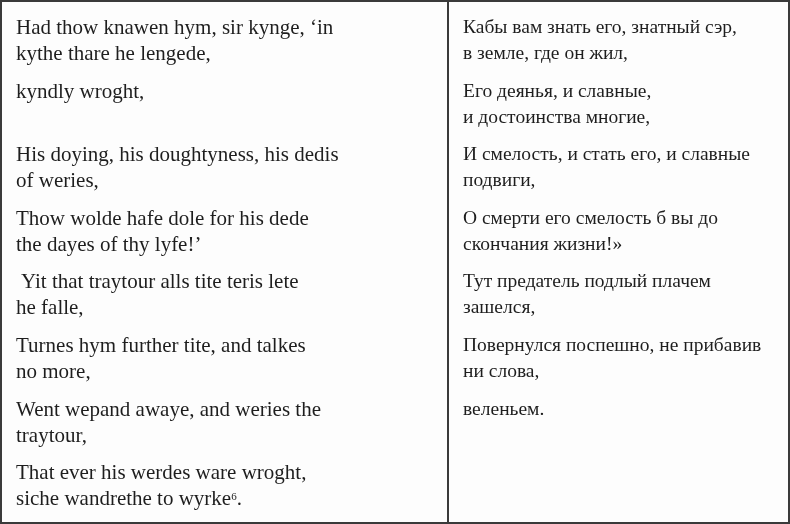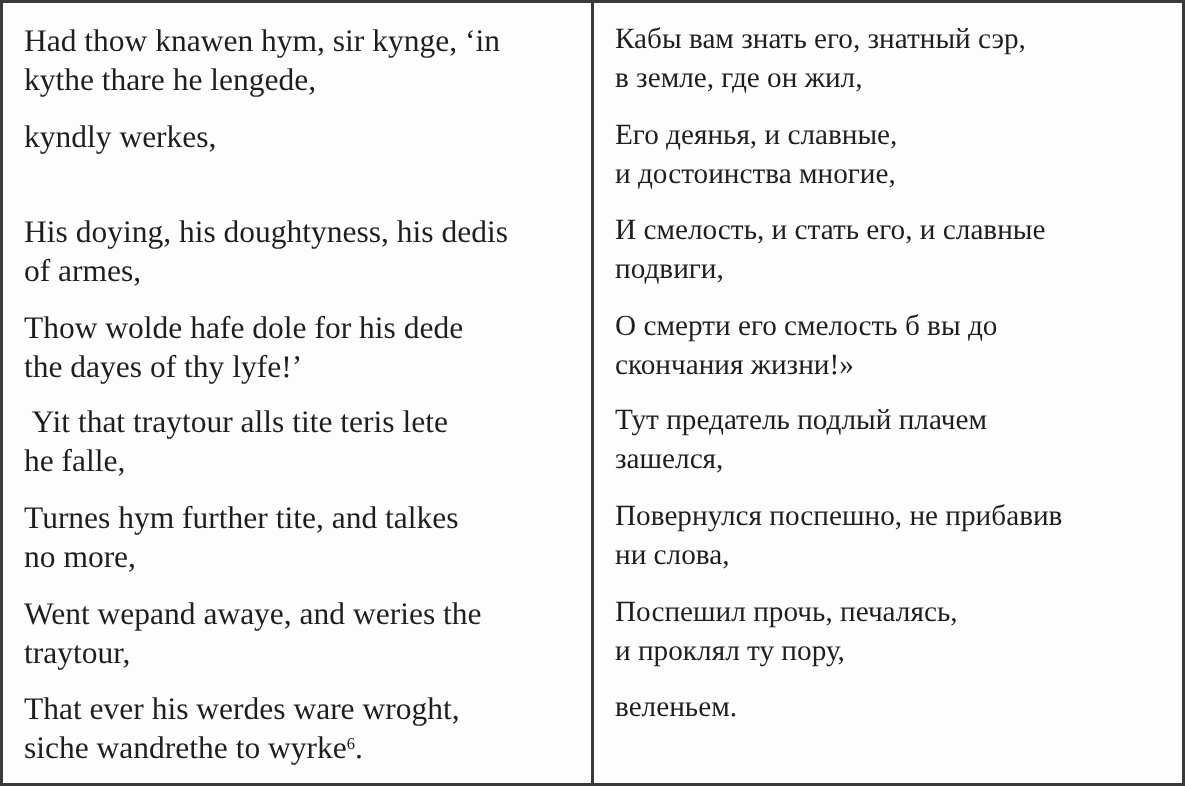--- a/index.html
+++ b/index.html
@@ -23,21 +23,21 @@
       display: flex;
       background: #fdfdfd;
     }
     .col {
       box-sizing: border-box;
       padding-top: 12px;
       padding-left: 14px;
       padding-right: 8px;
     }
     .col-left {
-      width: 394px;
+      width: 447px;
       border-right: 2px solid #3a3a3a;
     }
     .col-right {
       flex: 1;
     }
     .stanza {
       height: 63.6px;
       box-sizing: border-box;
       overflow: hidden;
     }
@@ -70,25 +70,25 @@
 <body>
 
 <div class="poem-table">
 
   <div class="col col-left">
     <div class="stanza">
       <span class="line">Had thow knawen hym, sir kynge, ‘in</span>
       <span class="line">kythe thare he lengede,</span>
     </div>
     <div class="stanza">
-      <span class="line">kyndly werkes,</span>
+      <span class="line">kyndly wroght,</span>
     </div>
     <div class="stanza">
       <span class="line">His doying, his doughtyness, his dedis</span>
-      <span class="line">of armes,</span>
+      <span class="line">of weries,</span>
     </div>
     <div class="stanza">
       <span class="line">Thow wolde hafe dole for his dede</span>
       <span class="line">the dayes of thy lyfe!’</span>
     </div>
     <div class="stanza">
       <span class="line indent">Yit that traytour alls tite teris lete</span>
       <span class="line">he falle,</span>
     </div>
     <div class="stanza">
@@ -124,21 +124,17 @@
     </div>
     <div class="stanza">
       <span class="line">Тут предатель подлый плачем</span>
       <span class="line">зашелся,</span>
     </div>
     <div class="stanza">
       <span class="line">Повернулся поспешно, не прибавив</span>
       <span class="line">ни слова,</span>
     </div>
     <div class="stanza">
-      <span class="line">Поспешил прочь, печалясь,</span>
-      <span class="line">и проклял ту пору,</span>
-    </div>
-    <div class="stanza">
       <span class="line">веленьем.</span>
     </div>
   </div>
 
 </div>
 
 </body></html>

